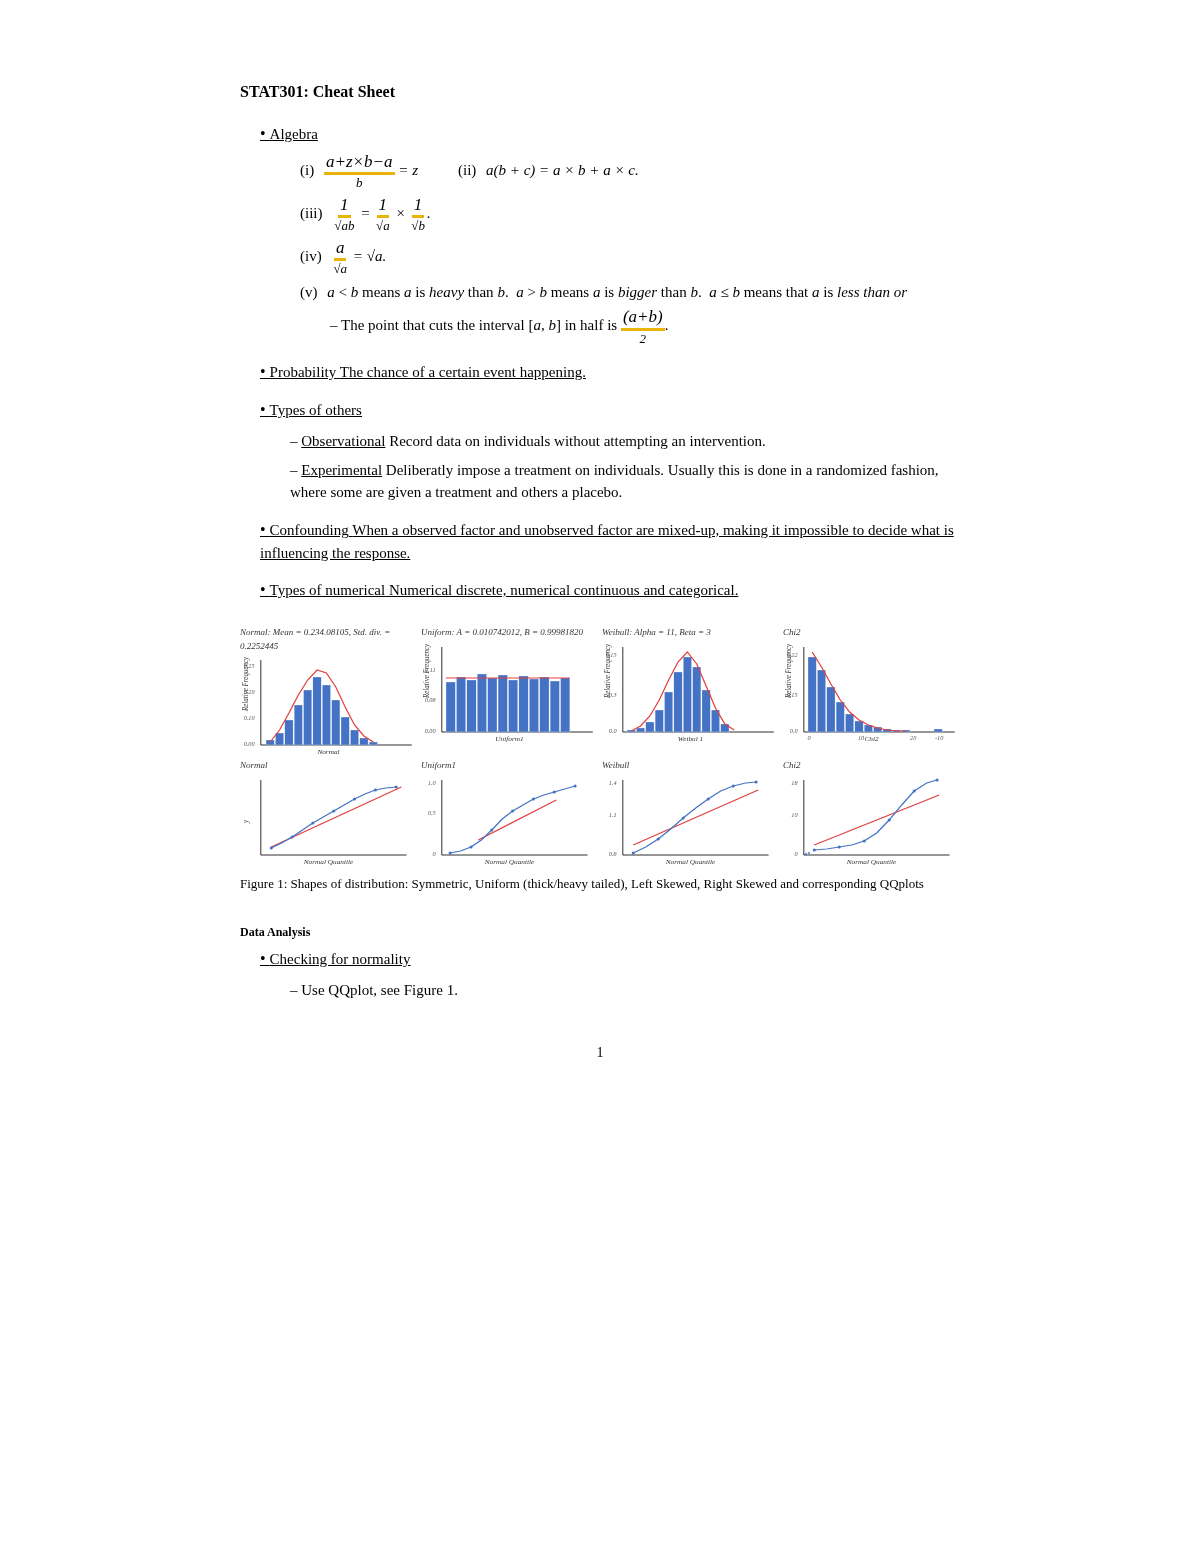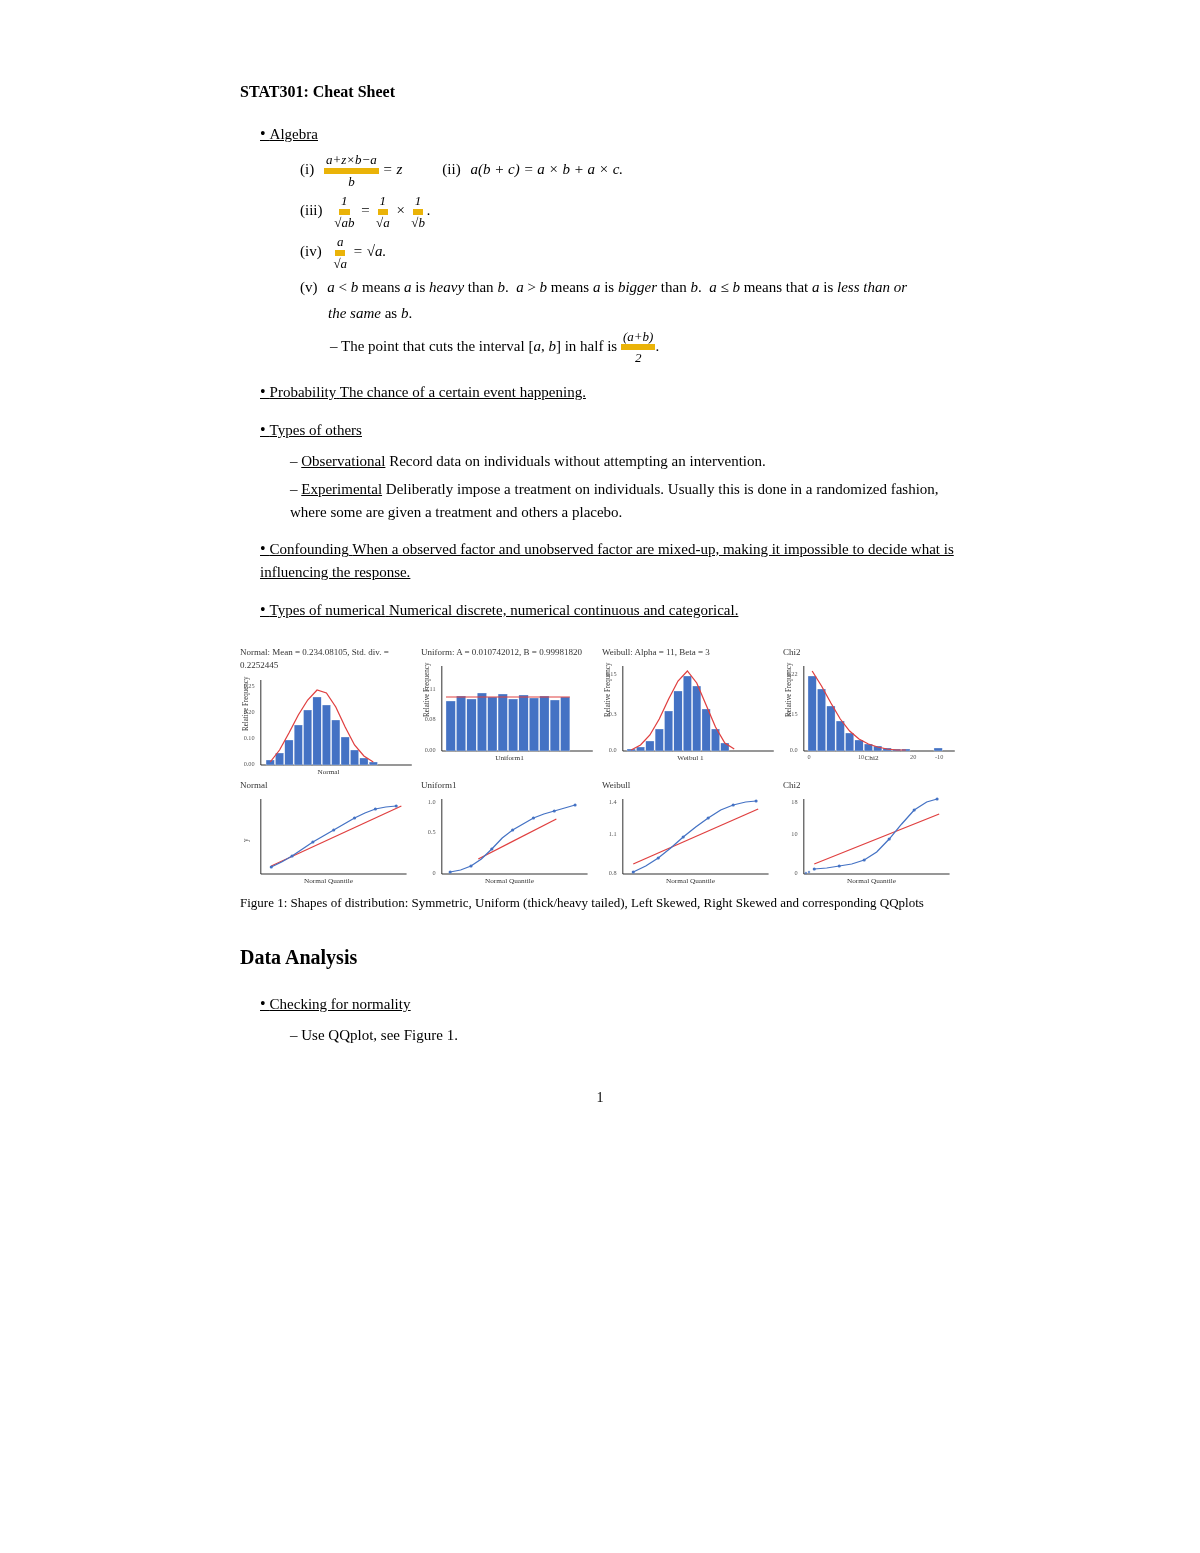--- a/index.html
+++ b/index.html
@@ -81,42 +81,43 @@
     }
     .frac {
       display: inline-flex;
       flex-direction: column;
       align-items: center;
       vertical-align: middle;
       font-style: italic;
       line-height: 1.2;
     }
     .frac .num {
-      border-bottom: 6px solid #eab308;
+      border-bottom: 3px solid #eab308;
       padding: 0 2px;
-      font-size: 13px;
+      font-size: 17px;
     }
     .frac .den {
       padding: 0 2px;
       font-size: 13px;
     }
     .example-block {
       margin-left: 0;
       margin-top: 6px;
       margin-bottom: 6px;
     }
     .figure-area {
       margin: 24px 0 12px 0;
       width: 100%;
     }
     .charts-grid {
       display: grid;
       grid-template-columns: repeat(4, 1fr);
       gap: 4px;
       margin-bottom: 2px;
+      font-style: italic;
     }
     .chart-box {
       border: none;
       display: flex;
       flex-direction: column;
       align-items: center;
     }
     .chart-title {
       font-size: 9px;
       color: #333;
@@ -125,22 +126,22 @@
       width: 100%;
     }
     .figure-caption {
       font-size: 13px;
       margin-top: 10px;
       text-align: left;
       line-height: 1.4;
     }
     .section-title {
       font-weight: bold;
-      font-size: 20px;
-      margin-bottom: 20px;
+      font-size: 12px;
+      margin-bottom: 6px;
       margin-top: 30px;
     }
     .page-number {
       text-align: center;
       margin-top: 40px;
       font-size: 14px;
     }
   </style>
 </head>
 <body>
@@ -204,23 +205,20 @@
             = √<i>a</i>.
           </span>
         </div>
 
         <div style="margin-bottom:4px;">
           <span class="roman">(v)</span>
           <span>
             <i>a</i> &lt; <i>b</i> means <i>a</i> is <span class="italic">heavy</span> than <i>b</i>. &nbsp;<i>a</i> &gt; <i>b</i> means <i>a</i> is <span class="italic">bigger</span> than <i>b</i>. &nbsp;<i>a</i> ≤ <i>b</i> means that <i>a</i> is <span class="italic">less than or</span>
           </span>
         </div>
-        <div style="margin-left: 28px; margin-bottom:4px;">
-          <span class="italic">the same</span> as <i>b</i>.
-        </div>
 
         <ul class="sub-sub-list">
           <li>
             The point that cuts the interval [<i>a</i>, <i>b</i>] in half is
             <span class="frac" style="display:inline-flex;">
               <span class="num">(<i>a</i>+<i>b</i>)</span>
               <span class="den">2</span>
             </span>.
           </li>
         </ul>

